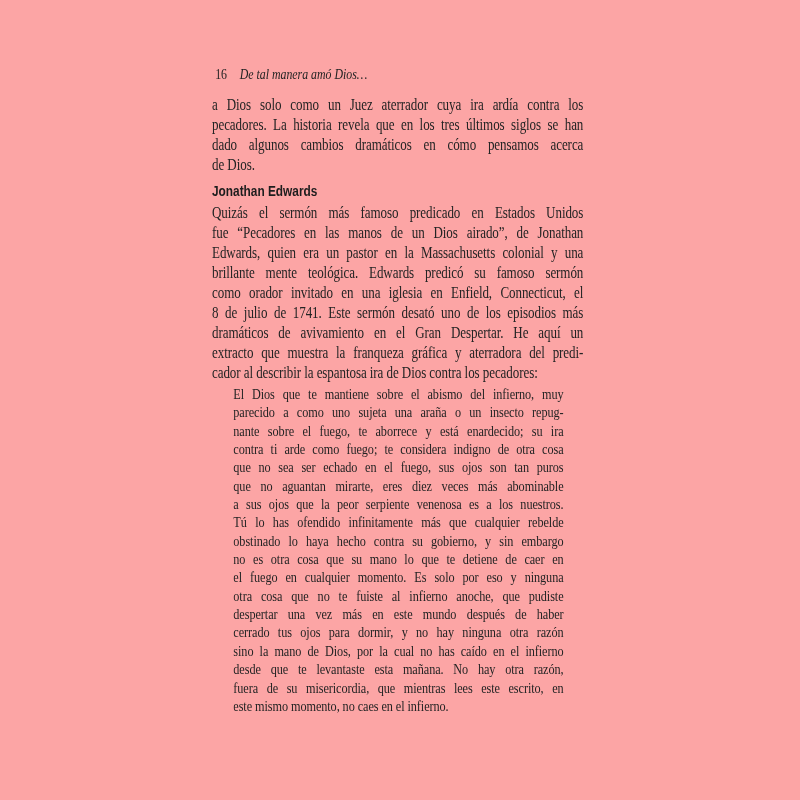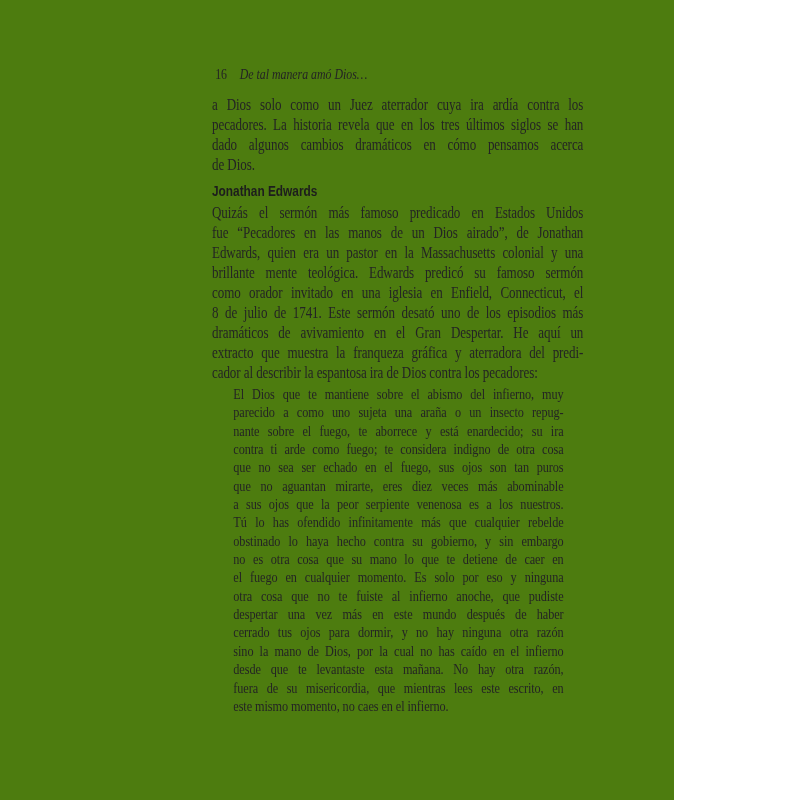--- a/index.html
+++ b/index.html
@@ -2,23 +2,23 @@
 <html><head>
 <meta charset="utf-8">
 <style>
   html, body {
     margin: 0;
     padding: 0;
     background: #ffffff;
   }
   .scan-page {
     position: relative;
-    width: 674px;
+    width: 800px;
     height: 800px;
-    background: #4d7c0f;
+    background: #fca5a5;
     overflow: hidden;
     color: #242424;
     font-family: "Liberation Serif", serif;
   }
   
   .content-column {
     position: absolute;
     left: 212px;
     top: 0;
     width: 470px;

